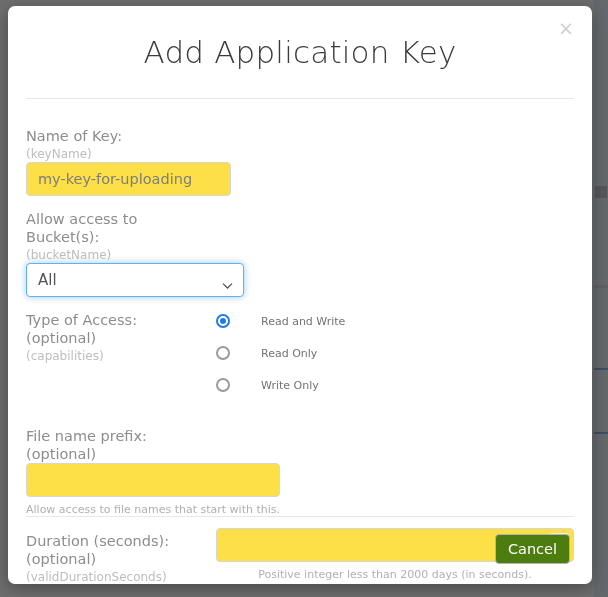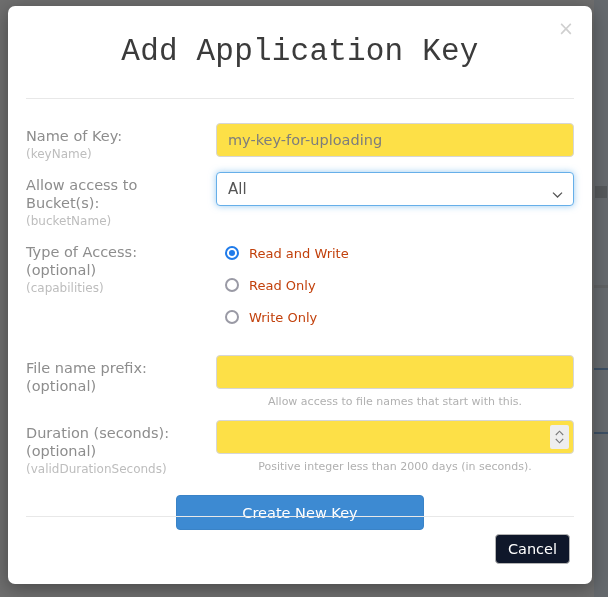--- a/index.html
+++ b/index.html
@@ -62,21 +62,20 @@
     padding: 0;
     font-family: "DejaVu Sans", "Liberation Sans", sans-serif;
   }
   #modal-title {
     text-align: center;
     font-size: 31px;
     font-weight: 300;
     color: #3b3b3b;
     padding-top: 28px;
     letter-spacing: 0.2px;
-    font-family: Liberation Mono, monospace;
   }
   .divider {
     height: 1px;
     background: #e8e8e8;
     margin: 0 18px;
   }
 
   
   #modal-body {
     padding: 24px 18px 0 18px;
@@ -202,27 +201,28 @@
   }
   .radio-row.selected .radio-mark::after {
     content: "";
     position: absolute;
     left: 2px; top: 2px;
     width: 6px; height: 6px;
     border-radius: 50%;
     background: #1f7bea;
   }
   .radio-label {
-    font-size: 13px;
-    color: #c2410c;
-  }
-
-  
-  .row-gap-sm { margin-bottom: 10px; }
-  .row-gap-md { margin-bottom: 18px; gap: 9px; }
+    font-size: 11px;
+    color: #737373;
+    margin-left: 21px;
+  }
+
+  
+  .row-gap-sm { margin-bottom: 10px; flex-direction: column; }
+  .row-gap-md { margin-bottom: 18px; }
 
   
   #submit-wrap {
     padding: 14px 18px 0 18px;
     display: flex;
     justify-content: center;
   }
   #create-key-button {
     width: 248px;
     height: 35px;
@@ -248,21 +248,21 @@
     background: #e8e8e8;
     margin: 0 18px;
   }
   #cancel-button {
     position: absolute;
     right: 22px;
     top: 18px;
     min-width: 62px;
     height: 30px;
     padding: 0 12px;
-    background: #0f172a;
+    background: #4d7c0f;
     border: 1px solid #b4b4b4;
     border-radius: 4px;
     color: #ffffff;
     font-size: 14.5px;
     cursor: pointer;
     font-family: "DejaVu Sans", "Liberation Sans", sans-serif;
   }
 </style>
 </head>
 <body>

